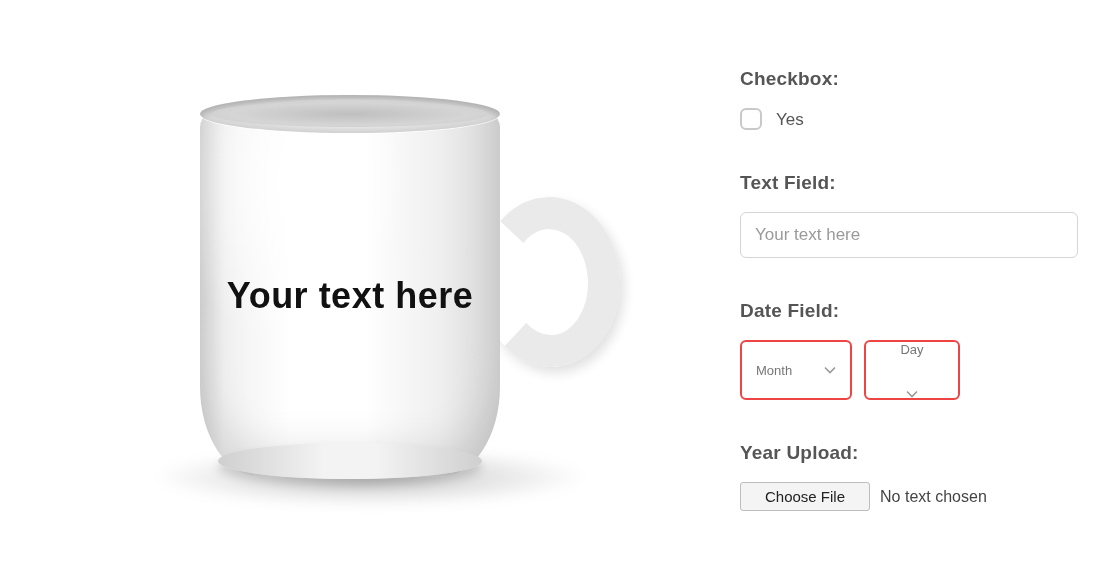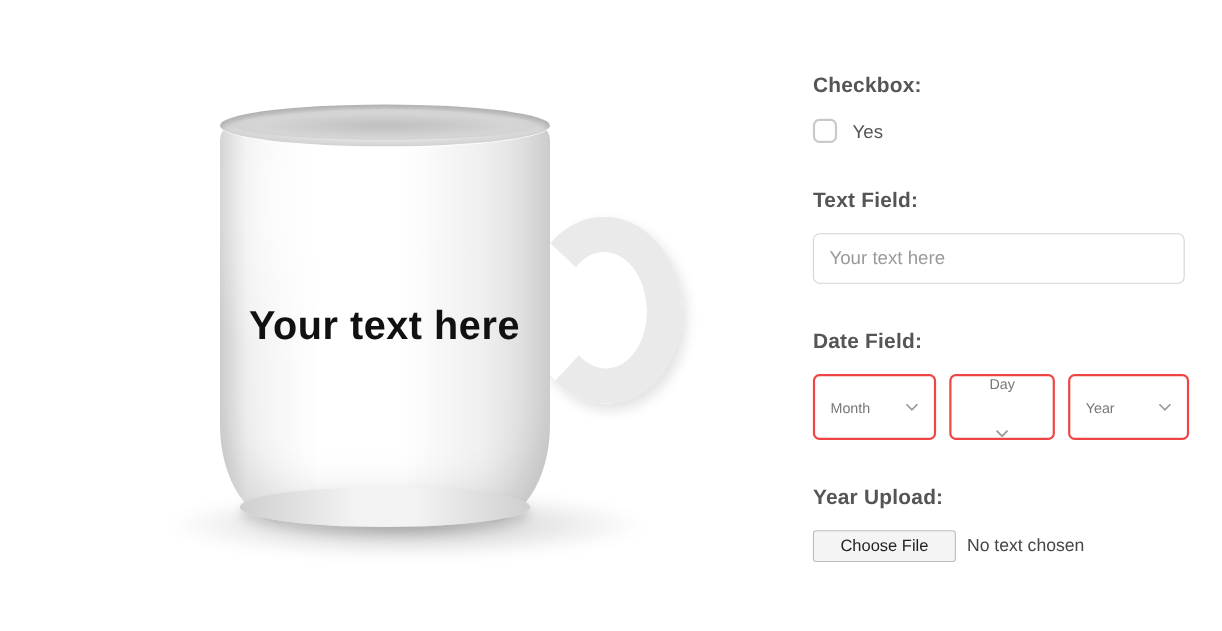--- a/index.html
+++ b/index.html
@@ -261,28 +261,20 @@
           </span>
         </div>
         <div class="select-box day">
           <span>Day</span>
           <span class="chevron">
             <svg width="12" height="8" viewBox="0 0 12 8">
                 <path d="M1 1.5 L6 6.5 L11 1.5" fill="none" stroke="#9a9a9a" stroke-width="1.6"></path>
               </svg>
           </span>
         </div>
-        <div class="select-box year">
-          <span>Year</span>
-          <span class="chevron">
-            <svg width="12" height="8" viewBox="0 0 12 8">
-                <path d="M1 1.5 L6 6.5 L11 1.5" fill="none" stroke="#9a9a9a" stroke-width="1.6"></path>
-              </svg>
-          </span>
-        </div>
       </div>
     </div>
 
     <div class="field-group">
       <div class="field-label">Year Upload:</div>
       <div class="file-row">
         <button type="button" class="choose-file-btn">Choose File</button>
         <span class="file-status">No text chosen</span>
       </div>
     </div>

